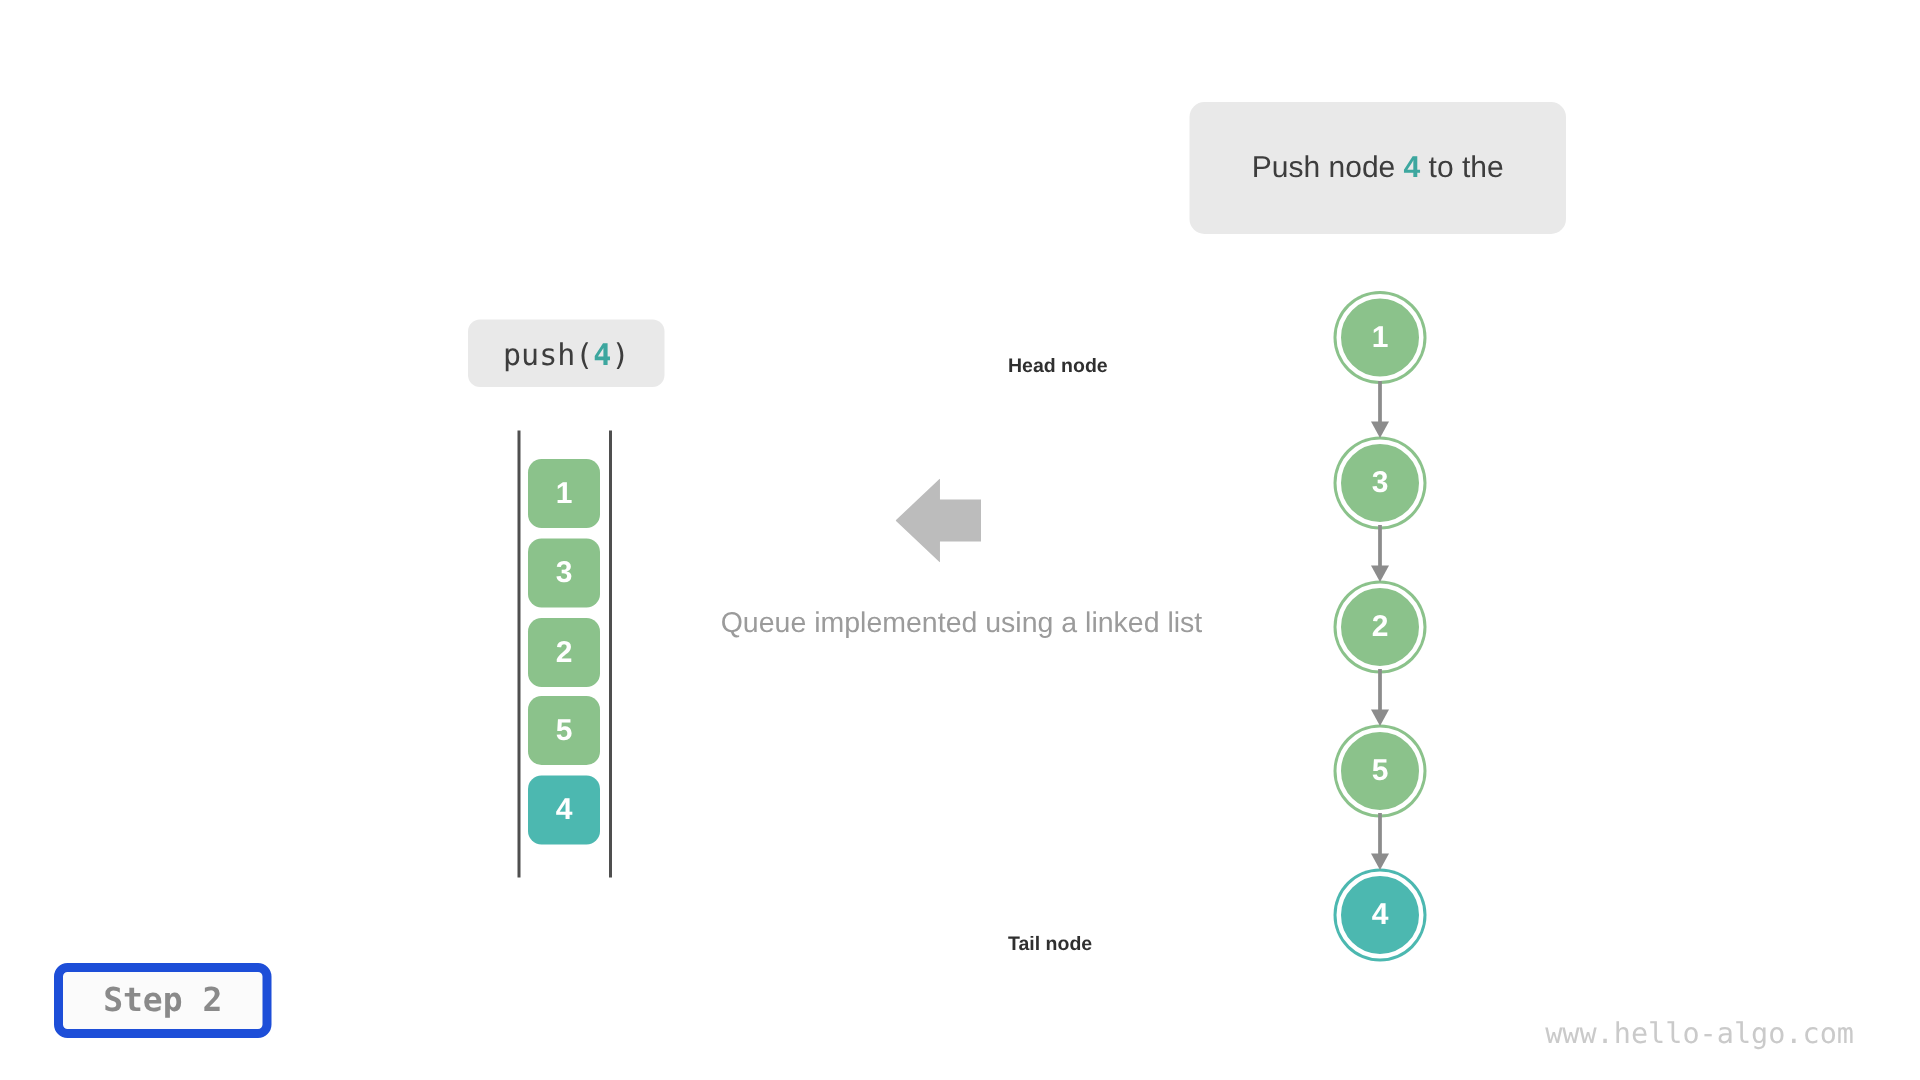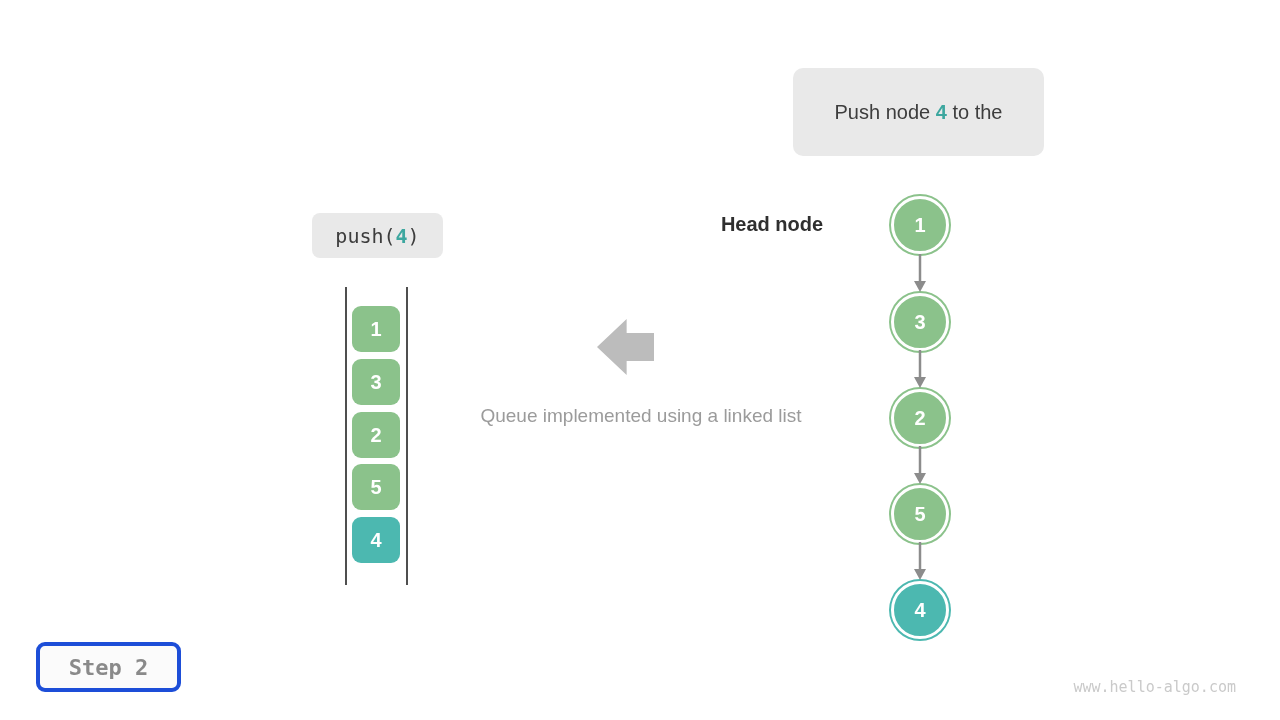--- a/index.html
+++ b/index.html
@@ -112,51 +112,52 @@
     position: absolute;
     left: 912px;
     width: 16px; height: 38px;
   }
   .a0 { top: 254px; } .a1 { top: 350px; } .a2 { top: 446px; } .a3 { top: 542px; }
 
   .side-label {
     position: absolute;
     left: 672px;
     width: 200px;
-    text-align: center;
-    font-size: 20px;
+    text-align: left;
+    font-size: 13px;
     font-weight: bold;
     color: var(--label_text);
+    margin-top: 23px;
   }
   .head-label { top: 213px; }
   .tail-label { top: 598px; }
 
   
   .step-box {
     position: absolute;
     left: 36px; top: 642px;
     width: 145px; height: 50px;
     background: #fbfbfb;
-    border: 4px solid #1d4ed8;
+    border: 6px solid #1d4ed8;
     border-radius: 9px;
     display: flex;
     justify-content: center;
     align-items: center;
     font-family: "DejaVu Sans Mono", monospace;
     font-size: 22px;
     font-weight: bold;
     color: var(--step_text);
   }
 
   
   .watermark {
     position: absolute;
     right: 44px; top: 678px;
     font-family: "DejaVu Sans Mono", monospace;
-    font-size: 15px;
+    font-size: 19px;
     color: var(--watermark_gray);
   }
 </style>
 </head>
 <body>
 
 <div class="canvas">
 
   <div class="callout">
     <div>
@@ -176,20 +177,21 @@
   <div class="q-item q1" style="--c: #8bc28b;">3</div>
   <div class="q-item q2" style="--c: #8bc28b;">2</div>
   <div class="q-item q3" style="--c: #8bc28b;">5</div>
   <div class="q-item q4" style="--c: #4cb8b0;">4</div>
 
   <div class="block-arrow"></div>
 
   <div class="caption">Queue implemented using a linked list</div>
 
   <div class="side-label head-label">Head node</div>
+  <div class="side-label tail-label">Tail node</div>
 
   <div class="ll-node n0" style="--c: #8bc28b;">1</div>
   <div class="ll-node n1" style="--c: #8bc28b;">3</div>
   <div class="ll-node n2" style="--c: #8bc28b;">2</div>
   <div class="ll-node n3" style="--c: #8bc28b;">5</div>
   <div class="ll-node n4" style="--c: #4cb8b0;">4</div>
 
   <svg class="link-arrow a0" viewBox="0 0 16 38">
     <line x1="8" y1="0" x2="8" y2="29" stroke="#8c8c8c" stroke-width="2.5"></line>
     <polygon points="2,27 14,27 8,38" fill="#8c8c8c"></polygon>

